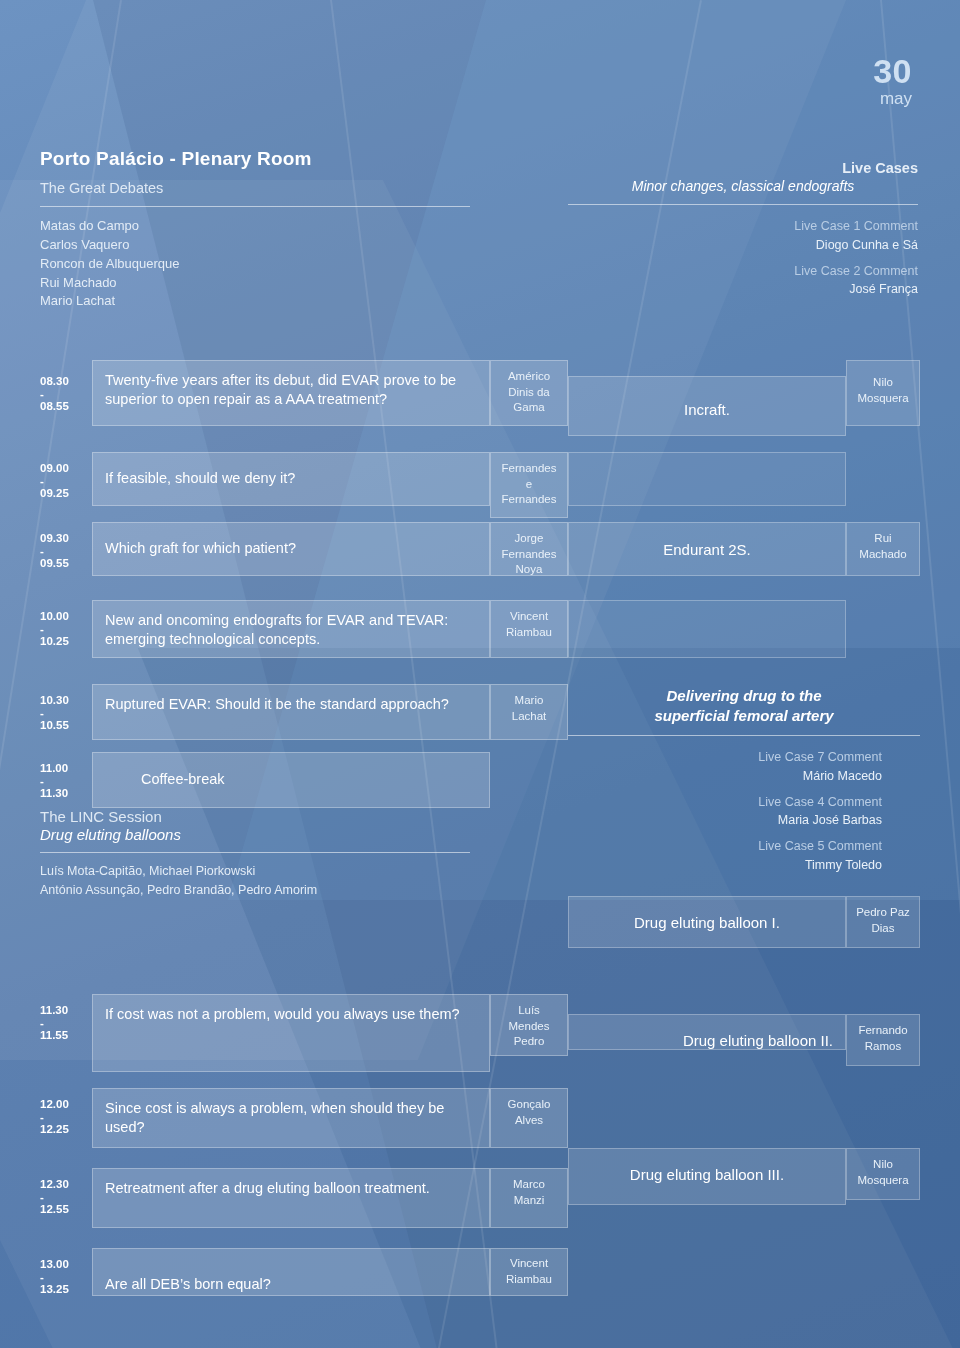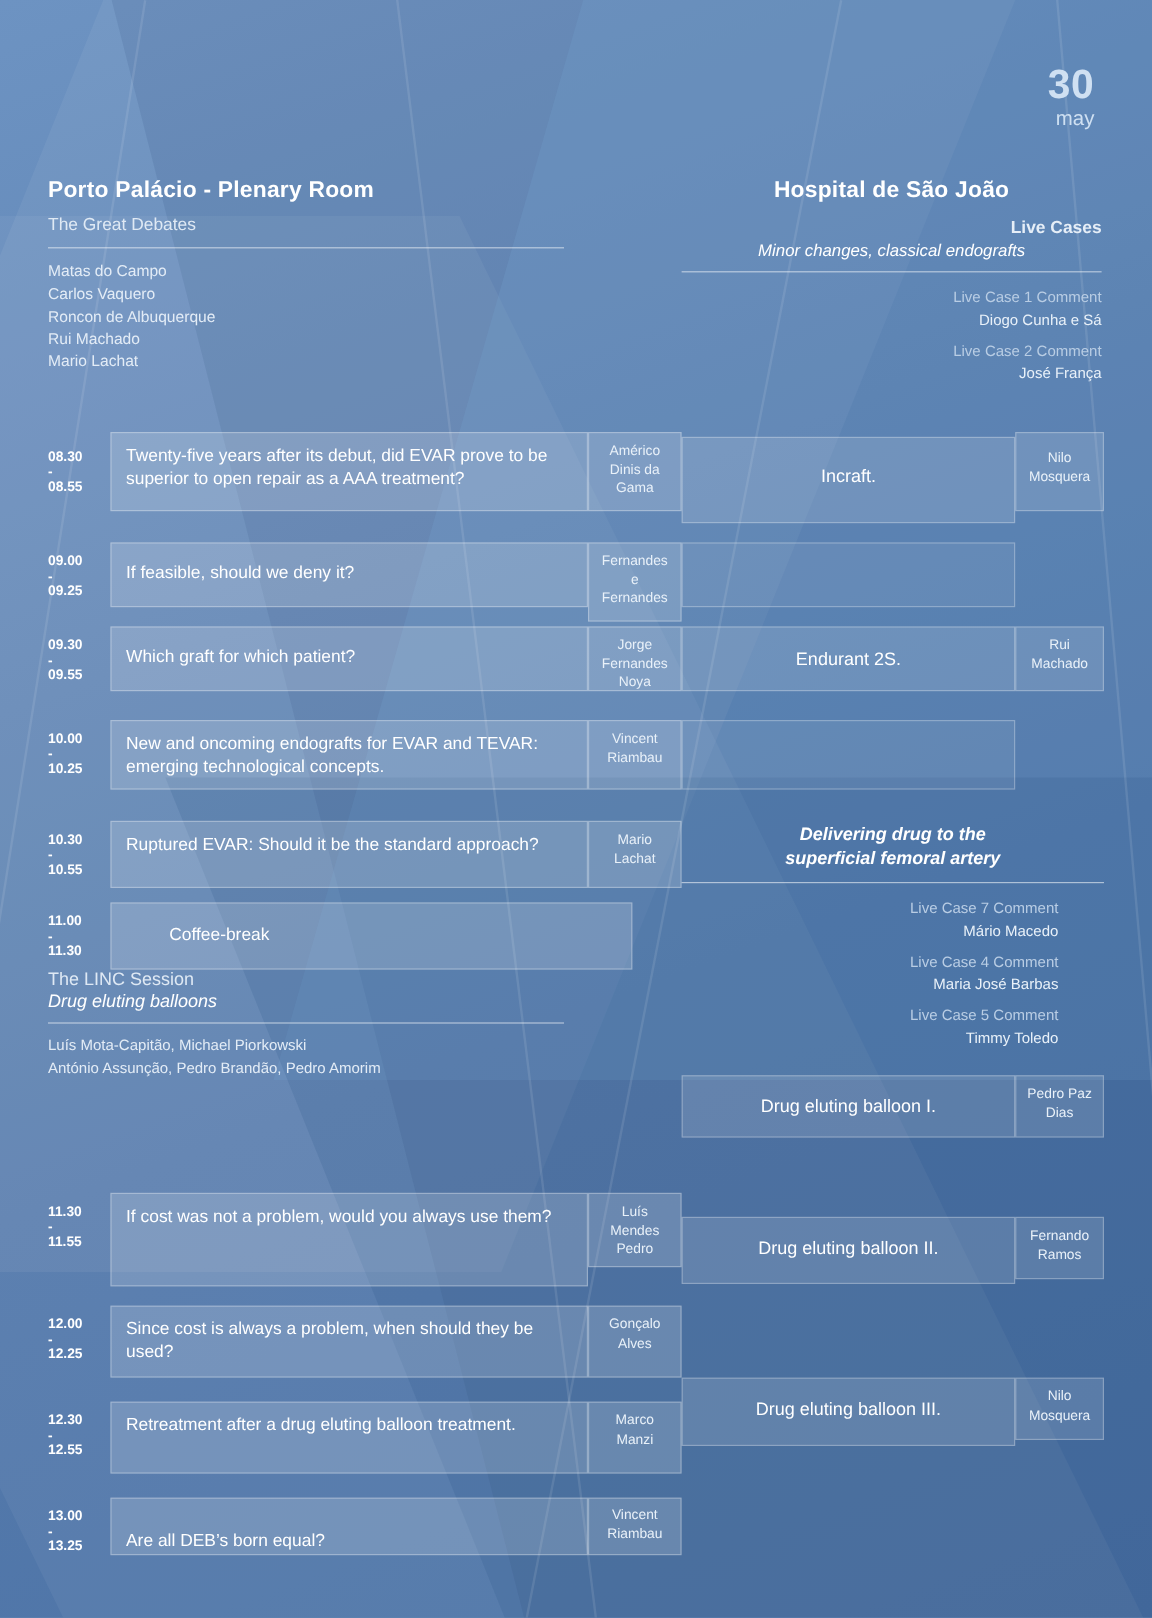--- a/index.html
+++ b/index.html
@@ -148,41 +148,40 @@
     <div class="names">
       <div>Matas do Campo</div>
       <div>Carlos Vaquero</div>
       <div>Roncon de Albuquerque</div>
       <div>Rui Machado</div>
       <div>Mario Lachat</div>
     </div>
   </div>
 
   <div class="hdr-right">
-    <div class="venue">Hospital de São João</div>
     <div class="sub1" style="text-align:right;">Live Cases</div>
     <div class="sub2">Minor changes, classical endografts</div>
     <div class="rule"></div>
     <div class="lc-list">
       <div class="ttl">Live Case 1 Comment</div>
       <div class="nm">Diogo Cunha e Sá</div>
       <div class="ttl">Live Case 2 Comment</div>
       <div class="nm">José França</div>
     </div>
   </div>
 
   <div class="row" style="top:360px;">
     <div class="time" style="top:14px;">
       <span>08.30</span>
       <span class="dash">-</span>
       <span>08.55</span>
     </div>
     <div class="topic" style="top:0; height:66px;">Twenty-five years after its debut, did EVAR prove to be superior to open repair as a AAA treatment?</div>
     <div class="speaker" style="top:0; height:66px;">Américo Dinis da Gama</div>
-    <div class="case" style="top:4px; height:72px; line-height:46px;">Incraft.</div>
+    <div class="case" style="top:16px; height:60px; line-height:46px;">Incraft.</div>
     <div class="casespk" style="top:0; height:66px; padding-top:14px;">Nilo Mosquera</div>
   </div>
 
   <div class="row" style="top:452px;">
     <div class="time" style="top:9px;">
       <span>09.00</span>
       <span class="dash">-</span>
       <span>09.25</span>
     </div>
     <div class="topic" style="top:0; height:54px; padding-top:16px;">If feasible, should we deny it?</div>
@@ -222,21 +221,21 @@
     <div class="topic" style="top:0; height:56px;">Ruptured EVAR: Should it be the standard approach?</div>
     <div class="speaker" style="top:0; height:56px;">Mario Lachat</div>
   </div>
 
   <div class="row" style="top:752px;">
     <div class="time" style="top:9px;">
       <span>11.00</span>
       <span class="dash">-</span>
       <span>11.30</span>
     </div>
-    <div class="topic" style="top:0; height:56px; width:435px; padding-top:17px;padding-left:48px;">Coffee-break</div>
+    <div class="topic" style="top:0; height:56px; width:398px; padding-top:17px;padding-left:48px;">Coffee-break</div>
   </div>
 
   <div class="rightblock" style="top:686px;">
     <div class="ttl2">Delivering drug to the</div>
     <div class="ttl2">superficial femoral artery</div>
     <div class="rule"></div>
     <div class="lc-list" style="text-align:right; padding-right:38px;">
       <div class="ttl">Live Case 7 Comment</div>
       <div class="nm">Mário Macedo</div>
       <div class="ttl">Live Case 4 Comment</div>
@@ -262,21 +261,21 @@
   </div>
 
   <div class="row" style="top:994px;">
     <div class="time" style="top:9px;">
       <span>11.30</span>
       <span class="dash">-</span>
       <span>11.55</span>
     </div>
     <div class="topic" style="top:0; height:78px;">If cost was not a problem, would you always use them?</div>
     <div class="speaker" style="top:0; height:62px;">Luís Mendes Pedro</div>
-    <div class="case" style="top:20px; height:56px; line-height:32px;">Drug eluting balloon II.</div>
+    <div class="case" style="top:20px; height:36px; line-height:32px;text-align:right;">Drug eluting balloon II.</div>
     <div class="casespk" style="top:20px; height:52px;">Fernando Ramos</div>
   </div>
 
   <div class="row" style="top:1088px;">
     <div class="time" style="top:9px;">
       <span>12.00</span>
       <span class="dash">-</span>
       <span>12.25</span>
     </div>
     <div class="topic" style="top:0; height:60px;">Since cost is always a problem, when should they be used?</div>

